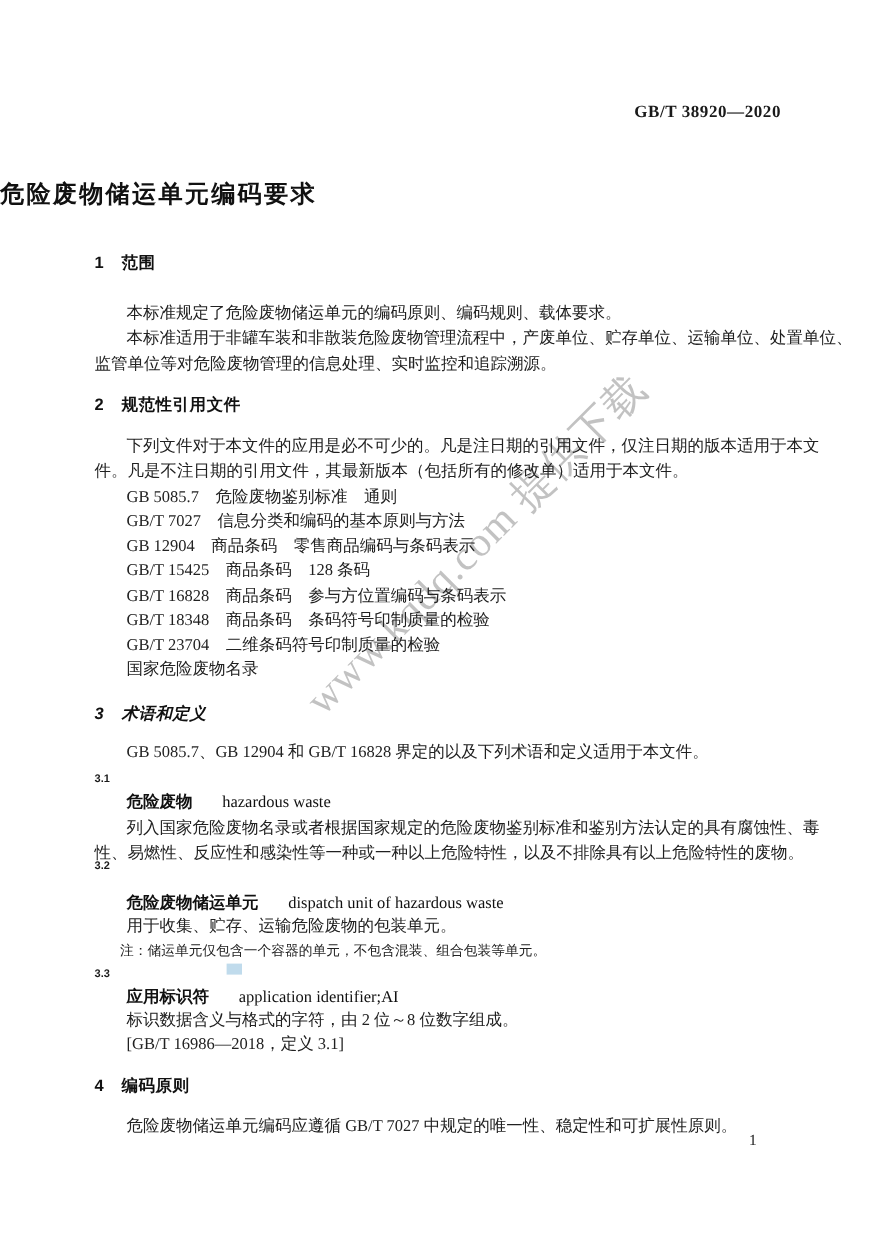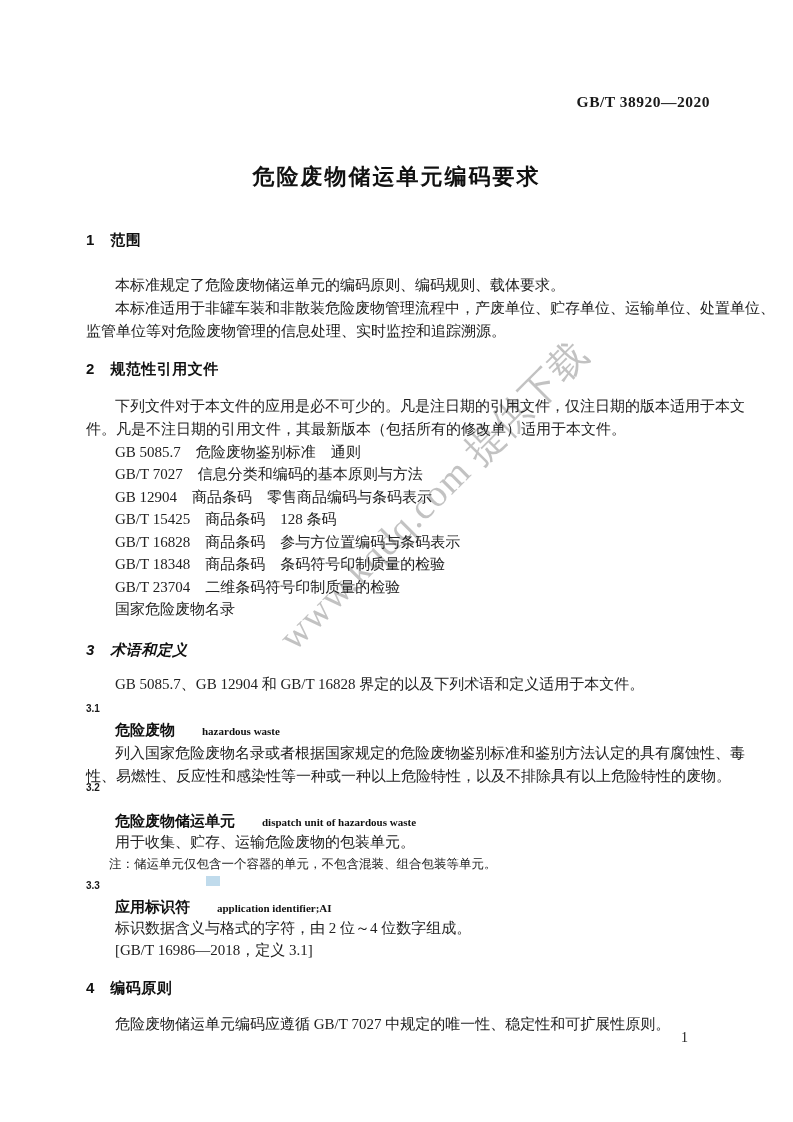--- a/index.html
+++ b/index.html
@@ -12,21 +12,21 @@
     color:#212121;
   }
   .doc-number {
     position:absolute; top:93px; right:83px;
     font-family:"Liberation Serif", serif;
     font-weight:bold; font-size:15.5px; color:#1a1a1a;
     letter-spacing:0.5px;
   }
   .doc-title {
     position:absolute; top:162px; left:0; right:0;
-    text-align:center;
+    text-align:left;
     font-family:"Liberation Sans", sans-serif;
     font-weight:bold; font-size:22px; color:#111;
     letter-spacing:2px;
   }
   .watermark {
     position:absolute; left:300px; top:616px;
     transform:rotate(-45deg);
     transform-origin:left bottom;
     font-family:"Liberation Serif", serif;
     font-size:38px; line-height:42px;
@@ -55,21 +55,21 @@
   .clause-number {
     font-family:"Liberation Sans", sans-serif;
     font-weight:600; font-size:10px; color:#1a1a1a;
   }
   .term-zh {
     font-family:"Liberation Sans", sans-serif;
     font-weight:bold; font-size:15px; color:#111;
   }
   .term-en {
     font-family:"Liberation Serif", serif;
-    font-weight:bold; font-size:11px; color:#111;
+    font-weight:normal; font-size:15px; color:#111;
     margin-left:27px;
     text-align:center;
   }
   .note { font-size:12.5px; padding-left:23px; }
   .ref { padding-left:29px; }
   .page-number {
     position:absolute; left:681px; top:1030px;
     font-size:14px; color:#212121;
   }
 </style>
@@ -102,19 +102,19 @@
       <div class="line clause-number" style="top: 699px;">3.1</div>
       <div class="line term indent" style="top: 720px;"><span class="term-zh">危险废物</span><span class="term-en">hazardous waste</span></div>
       <div class="line body-text indent" style="top: 744px;">列入国家危险废物名录或者根据国家规定的危险废物鉴别标准和鉴别方法认定的具有腐蚀性、毒</div>
       <div class="line body-text" style="top: 767px;">性、易燃性、反应性和感染性等一种或一种以上危险特性，以及不排除具有以上危险特性的废物。</div>
       <div class="line clause-number" style="top: 778px; text-align: right;">3.2</div>
       <div class="line term indent" style="top: 811px;"><span class="term-zh">危险废物储运单元</span><span class="term-en">dispatch unit of hazardous waste</span></div>
       <div class="line body-text indent" style="top: 833px;">用于收集、贮存、运输危险废物的包装单元。</div>
       <div class="line note" style="top: 855px;">注：储运单元仅包含一个容器的单元，不包含混装、组合包装等单元。</div>
       <div class="line clause-number" style="top: 876px;">3.3</div>
       <div class="line term indent" style="top: 897px;"><span class="term-zh">应用标识符</span><span class="term-en">application identifier;AI</span></div>
-      <div class="line body-text indent" style="top: 919px;">标识数据含义与格式的字符，由 2 位～4 位数字组成。</div>
+      <div class="line body-text indent" style="top: 919px;">标识数据含义与格式的字符，由 2 位～8 位数字组成。</div>
       <div class="line body-text indent" style="top: 941px;">[GB/T 16986—2018，定义 3.1]</div>
       <div class="line clause-heading" style="top: 978px;">4　编码原则</div>
       <div class="line body-text indent" style="top: 1015px;">危险废物储运单元编码应遵循 GB/T 7027 中规定的唯一性、稳定性和可扩展性原则。</div>
     </div>
   <div class="page-number">1</div>
 </div>
 
 </body></html>

